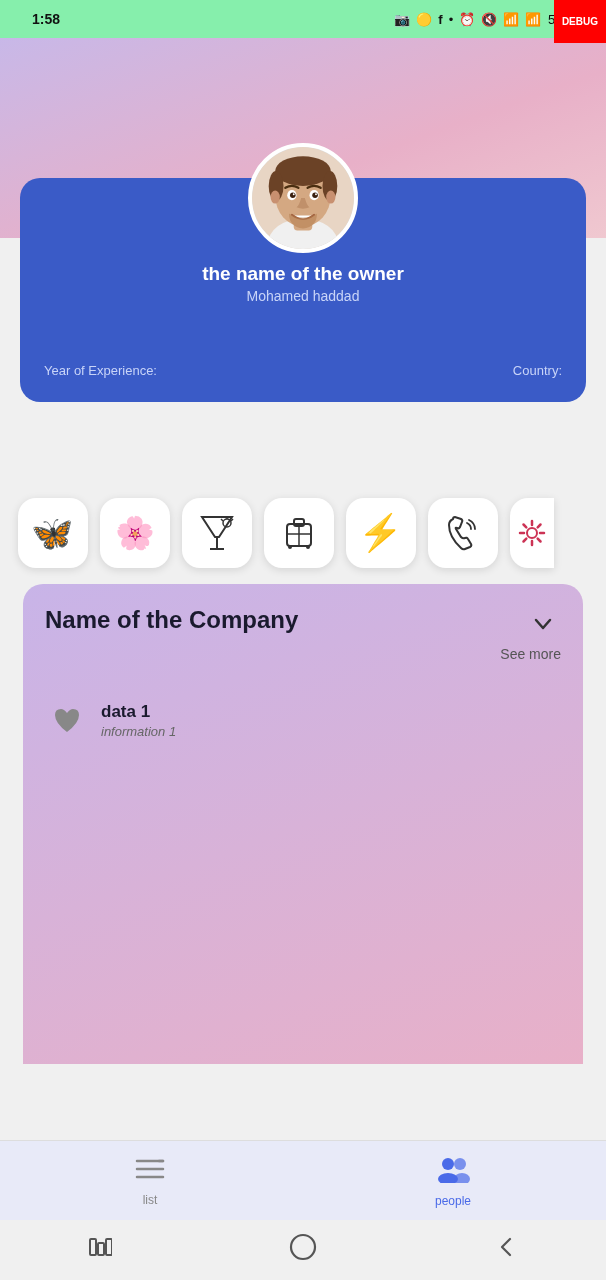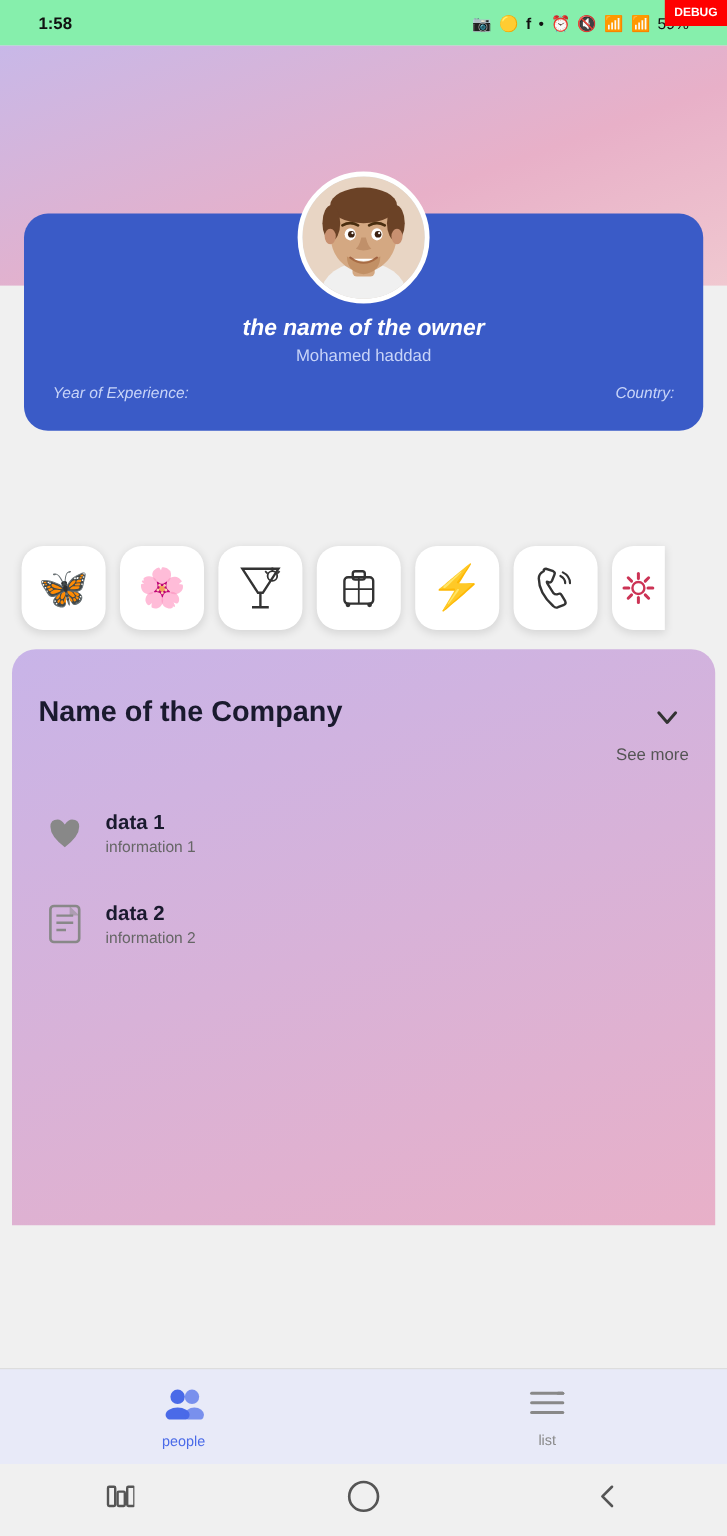--- a/index.html
+++ b/index.html
@@ -65,21 +65,20 @@
       display: flex;
       align-items: center;
       justify-content: center;
     }
     
     .avatar-svg {
       width: 110px;
       height: 110px;
     }
     .profile-title {
-      font-style: italic;
       font-weight: bold;
       font-size: 19px;
       color: #fff;
       margin-top: 10px;
       text-align: center;
     }
     .profile-subtitle {
       font-size: 14px;
       color: #c8d4f8;
       margin-top: 3px;
@@ -87,21 +86,21 @@
     }
     .profile-meta {
       display: flex;
       justify-content: space-between;
       width: 100%;
       margin-top: 16px;
     }
     .profile-meta-item {
       font-size: 13px;
       color: #c8d4f8;
-      font-style: italic;
+      margin-top: 43px;
     }
 
     
     .icon-row {
       display: flex;
       gap: 12px;
       padding: 16px 18px;
       overflow-x: hidden;
       margin-top: 60px;
     }
@@ -120,22 +119,22 @@
     }
     .icon-chip.partial {
       width: 40px;
       overflow: hidden;
     }
 
     
     .company-section {
       background: linear-gradient(160deg, #c8b4e8 0%, #e8b0c8 100%);
       border-radius: 20px 20px 0 0;
-      margin: 0 10px;
-      padding: 39px 22px 0;
+      margin: 0 23px;
+      padding: 22px 22px 0;
       min-height: 480px;
     }
     .company-header {
       display: flex;
       justify-content: space-between;
       align-items: flex-start;
     }
     .company-name {
       font-size: 24px;
       font-weight: bold;
@@ -184,20 +183,21 @@
     }
     .data-label {
       font-size: 17px;
       font-weight: 600;
       color: #1a1a2e;
     }
     .data-info {
       font-size: 13px;
       color: #666;
       margin-top: 2px;
+      font-style: italic;
     }
 
     
     .bottom-nav {
       background: #e8eaf8;
       display: flex;
       justify-content: space-around;
       align-items: center;
       padding: 10px 0 8px;
       position: fixed;
@@ -249,21 +249,21 @@
     }
 
     
     .debug-badge {
       position: fixed;
       top: 0;
       right: 0;
       background: red;
       color: white;
       font-size: 10px;
-      padding: 5px 8px;
+      padding: 16px 8px;
       transform: rotate(0deg);
       z-index: 9999;
       font-weight: bold;
     }
   </style>
 </head>
 <body>
 
 <div class="debug-badge">DEBUG</div>
 
@@ -405,66 +405,50 @@
       <svg width="32" height="30" viewBox="0 0 32 30">
         <path d="M16 27 Q4 18 4 10 Q4 4 10 4 Q13 4 16 8 Q19 4 22 4 Q28 4 28 10 Q28 18 16 27Z" fill="#888"></path>
       </svg>
     </div>
     <div class="data-text">
       <span class="data-label">data 1</span>
       <span class="data-info">information 1</span>
     </div>
   </div>
 
-  <div class="data-item">
-    <div class="data-icon">
-      <svg width="32" height="34" viewBox="0 0 32 34">
-        <rect x="4" y="2" width="24" height="30" rx="3" fill="none" stroke="#888" stroke-width="2.2"></rect>
-        <line x1="9" y1="10" x2="23" y2="10" stroke="#888" stroke-width="2"></line>
-        <line x1="9" y1="16" x2="23" y2="16" stroke="#888" stroke-width="2"></line>
-        <line x1="9" y1="22" x2="17" y2="22" stroke="#888" stroke-width="2"></line>
-
-        <path d="M20 2 L28 10 L20 10 Z" fill="#888" opacity="0.5"></path>
+
+
+
+</div>
+
+<div style="height: 130px;"></div>
+
+<div class="bottom-nav">
+  <div class="nav-item">
+    <div class="nav-icon">
+      <svg width="30" height="26" viewBox="0 0 30 26">
+        <line x1="2" y1="5" x2="28" y2="5" stroke="#888" stroke-width="2.5" stroke-linecap="round"></line>
+        <line x1="2" y1="13" x2="28" y2="13" stroke="#888" stroke-width="2.5" stroke-linecap="round"></line>
+        <line x1="2" y1="21" x2="28" y2="21" stroke="#888" stroke-width="2.5" stroke-linecap="round"></line>
+        <line x1="24" y1="5" x2="28" y2="5" stroke="#888" stroke-width="2.5" stroke-linecap="round"></line>
       </svg>
     </div>
-    <div class="data-text">
-      <span class="data-label">data 2</span>
-      <span class="data-info">information 2</span>
-    </div>
-  </div>
-
-
-
-</div>
-
-<div style="height: 130px;"></div>
-
-<div class="bottom-nav">
+    <span class="nav-label">list</span>
+  </div>
   <div class="nav-item active">
     <div class="nav-icon">
       <svg width="34" height="28" viewBox="0 0 34 28">
         <circle cx="12" cy="9" r="6" fill="#4a6ae8"></circle>
         <ellipse cx="12" cy="24" rx="10" ry="6" fill="#4a6ae8"></ellipse>
         <circle cx="24" cy="9" r="6" fill="#4a6ae8" opacity="0.7"></circle>
         <ellipse cx="26" cy="24" rx="8" ry="6" fill="#4a6ae8" opacity="0.7"></ellipse>
       </svg>
     </div>
     <span class="nav-label" style="color:#4a6ae8;">people</span>
   </div>
-  <div class="nav-item">
-    <div class="nav-icon">
-      <svg width="30" height="26" viewBox="0 0 30 26">
-        <line x1="2" y1="5" x2="28" y2="5" stroke="#888" stroke-width="2.5" stroke-linecap="round"></line>
-        <line x1="2" y1="13" x2="28" y2="13" stroke="#888" stroke-width="2.5" stroke-linecap="round"></line>
-        <line x1="2" y1="21" x2="28" y2="21" stroke="#888" stroke-width="2.5" stroke-linecap="round"></line>
-        <line x1="24" y1="5" x2="28" y2="5" stroke="#888" stroke-width="2.5" stroke-linecap="round"></line>
-      </svg>
-    </div>
-    <span class="nav-label">list</span>
-  </div>
 </div>
 
 <div class="device-nav">
   <div class="device-btn">
     <svg width="24" height="24" viewBox="0 0 24 24">
       <rect x="2" y="4" width="6" height="16" rx="1" fill="none" stroke="#555" stroke-width="2"></rect>
       <rect x="10" y="8" width="6" height="12" rx="1" fill="none" stroke="#555" stroke-width="2"></rect>
       <rect x="18" y="4" width="6" height="16" rx="1" fill="none" stroke="#555" stroke-width="2"></rect>
     </svg>
   </div>

